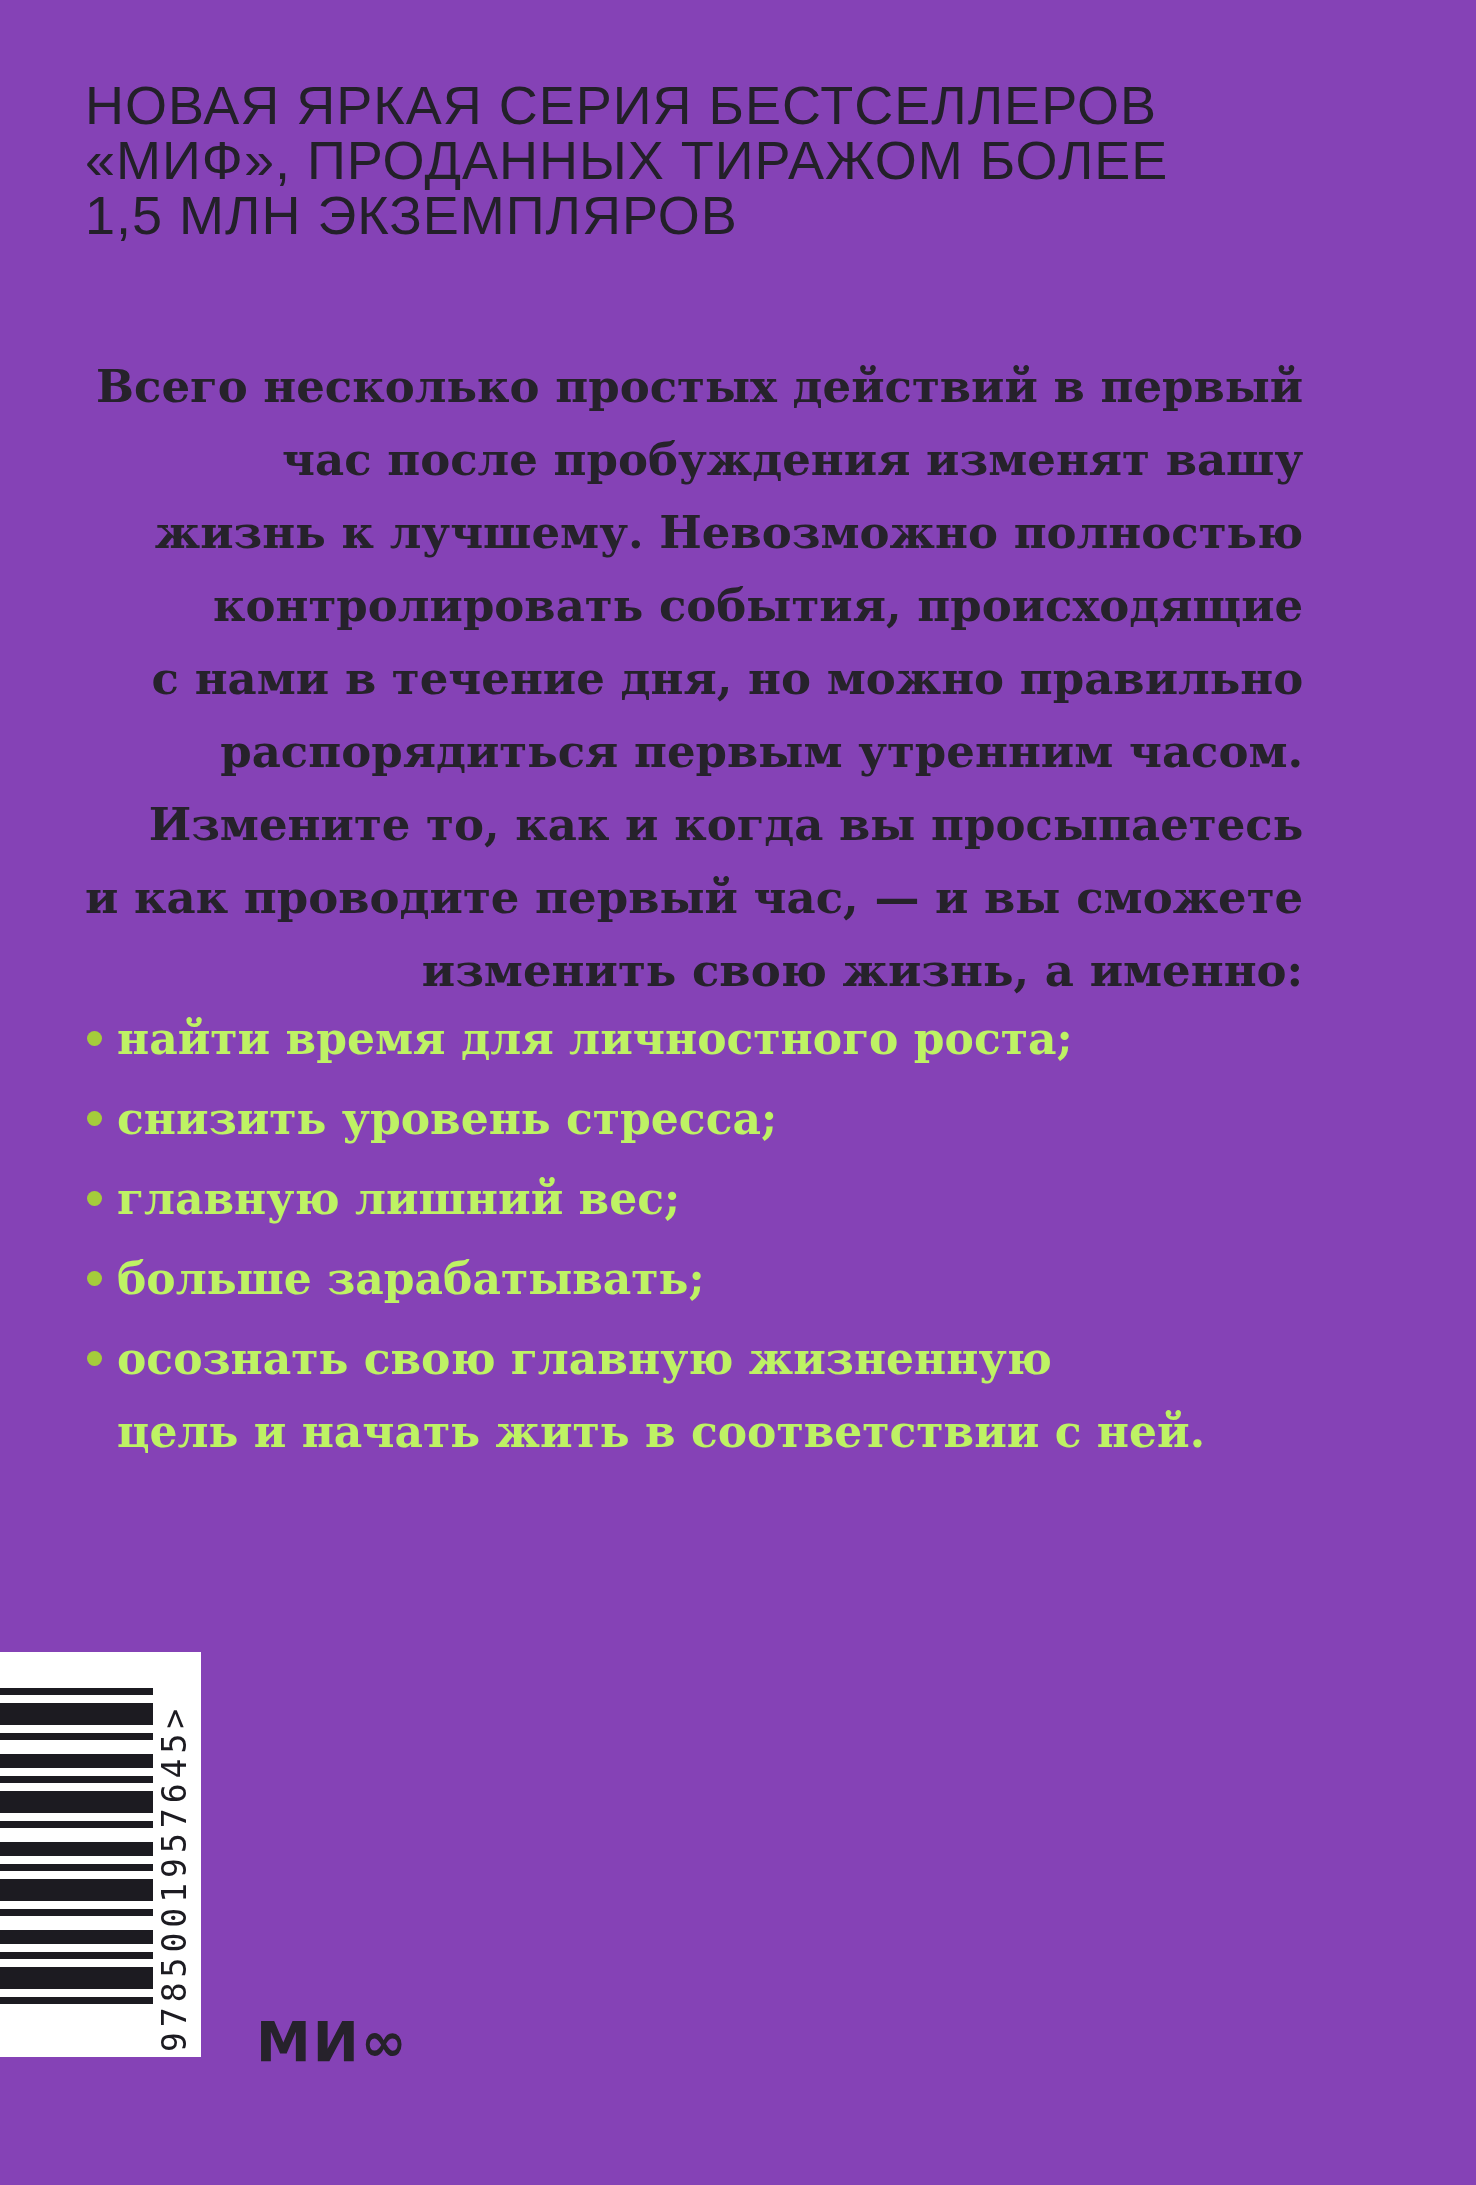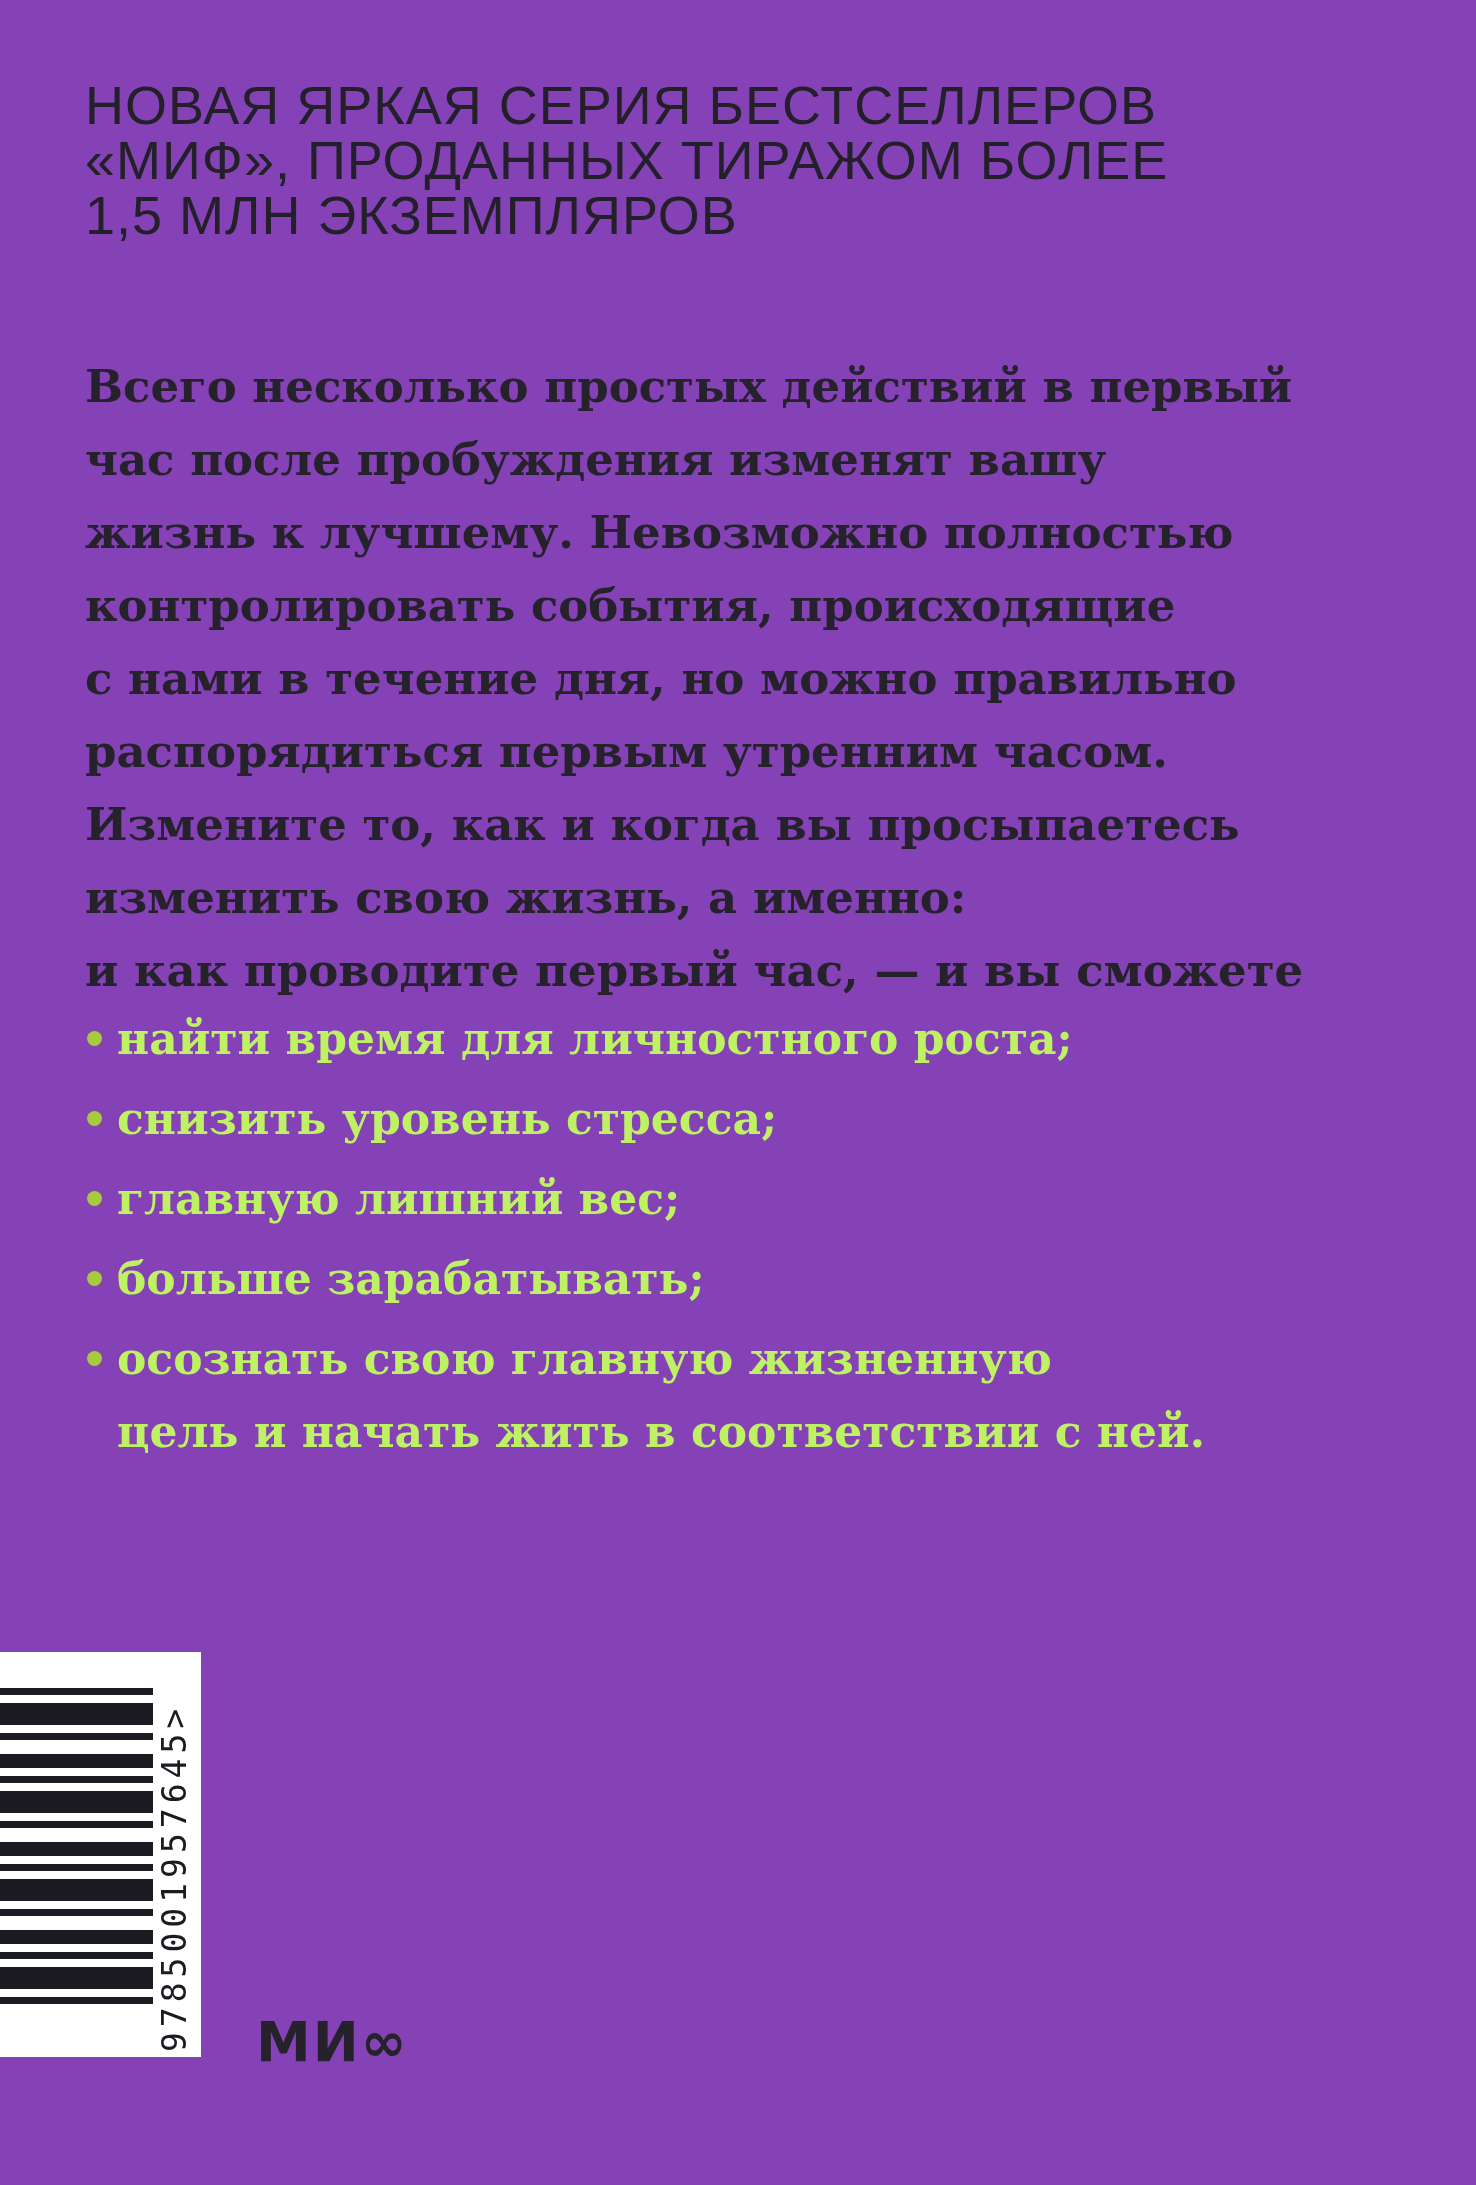--- a/index.html
+++ b/index.html
@@ -21,21 +21,21 @@
   }
   .headline .hl-line{white-space:nowrap;}
   
   .lede{
     position:absolute;left:85px;top:350px;
     color:#26222b;
     font-family:"DejaVu Serif","Liberation Serif",serif;
     font-weight:bold;
     font-size:45px;line-height:73px;
   }
-  .lede .p-line{white-space:nowrap;}
+  .lede .p-line{white-space:nowrap;text-align:right;}
   
   .benefits{
     position:absolute;left:85px;top:1002px;
     font-family:"DejaVu Serif","Liberation Serif",serif;
     font-weight:bold;
     font-size:44px;line-height:73px;
     color:#bef264;
   }
   .benefit{
     position:relative;
@@ -97,22 +97,22 @@
   </div>
 
   <div class="lede">
     <div class="p-line">Всего несколько простых действий в первый</div>
     <div class="p-line">час после пробуждения изменят вашу</div>
     <div class="p-line">жизнь к лучшему. Невозможно полностью</div>
     <div class="p-line">контролировать события, происходящие</div>
     <div class="p-line">с нами в течение дня, но можно правильно</div>
     <div class="p-line">распорядиться первым утренним часом.</div>
     <div class="p-line">Измените то, как и когда вы просыпаетесь</div>
+    <div class="p-line">и как проводите первый час, — и вы сможете</div>
     <div class="p-line">изменить свою жизнь, а именно:</div>
-    <div class="p-line">и как проводите первый час, — и вы сможете</div>
   </div>
 
   <div class="benefits">
     <div class="benefit">
       <span class="dot"></span>
       <div class="b-line">найти время для личностного роста;</div>
     </div>
     <div class="benefit">
       <span class="dot"></span>
       <div class="b-line">снизить уровень стресса;</div>

